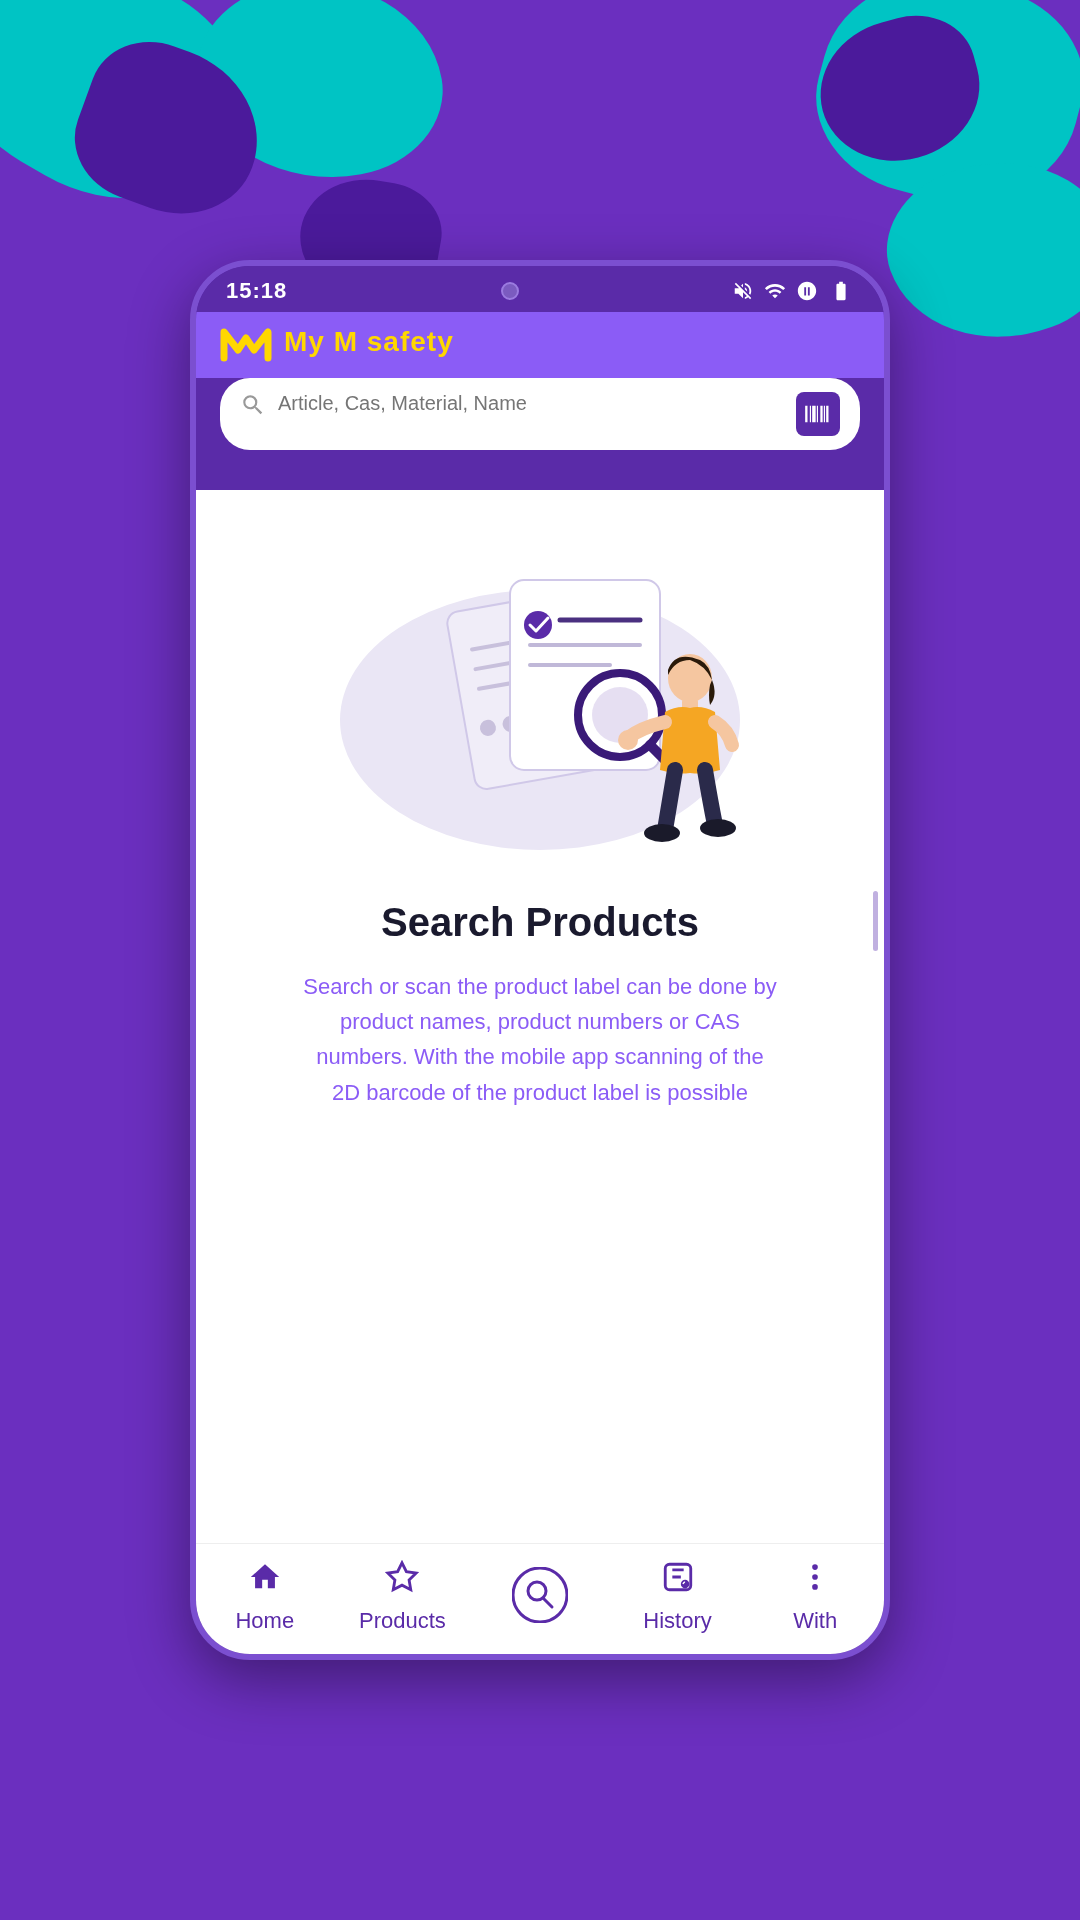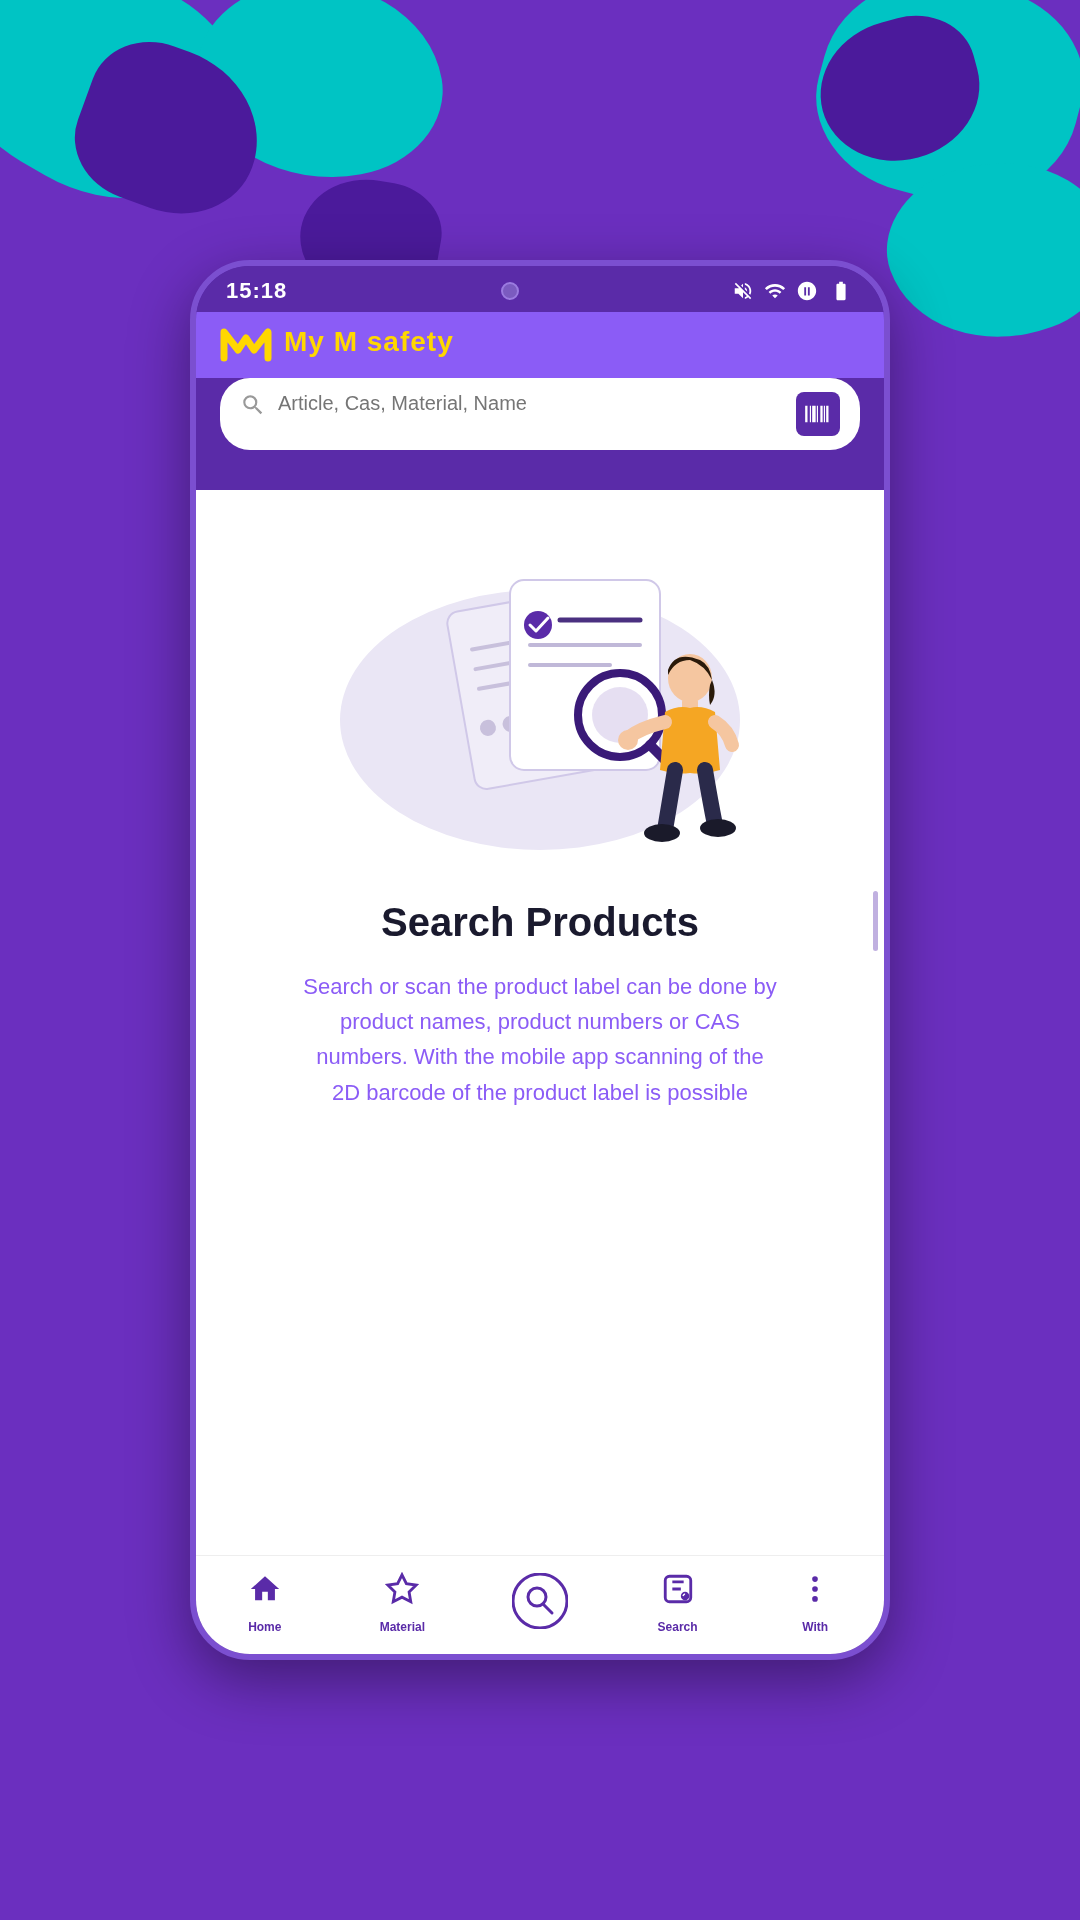--- a/index.html
+++ b/index.html
@@ -256,23 +256,23 @@
       cursor: pointer;
       min-width: 100px;
     }
 
     .nav-icon {
       font-size: 32px;
       color: #5A2BA8;
     }
 
     .nav-label {
-      font-size: 12px;
+      font-size: 22px;
       color: #5A2BA8;
-      font-weight: 700;
+      font-weight: 400;
     }
 
     .nav-item.active .nav-icon,
     .nav-item.active .nav-label {
       color: #5A2BA8;
     }
 
     
     .scroll-indicator {
       position: absolute;
@@ -421,21 +421,21 @@
       </div>
       <span class="nav-label">Home</span>
     </div>
 
     <div class="nav-item">
       <div class="nav-icon">
         <svg width="34" height="34" viewBox="0 0 24 24" fill="none" stroke="#5A2BA8" stroke-width="2">
           <polygon points="12,2 15.09,8.26 22,9.27 17,14.14 18.18,21.02 12,17.77 5.82,21.02 7,14.14 2,9.27 8.91,8.26"></polygon>
         </svg>
       </div>
-      <span class="nav-label">Material</span>
+      <span class="nav-label">Products</span>
     </div>
 
     <div class="nav-item">
       <div>
         <svg width="56" height="56" viewBox="0 0 56 56">
           <circle cx="28" cy="28" r="27" fill="white" stroke="#5A2BA8" stroke-width="3"></circle>
           <circle cx="25" cy="24" r="9" fill="none" stroke="#5A2BA8" stroke-width="3"></circle>
           <line x1="31" y1="31" x2="40" y2="40" stroke="#5A2BA8" stroke-width="3" stroke-linecap="round"></line>
         </svg>
       </div>
@@ -443,21 +443,21 @@
 
     <div class="nav-item">
       <div class="nav-icon">
         <svg width="34" height="34" viewBox="0 0 24 24" fill="none" stroke="#5A2BA8" stroke-width="2">
           <rect x="3" y="3" width="18" height="18" rx="3"></rect>
           <path d="M8 7 L16 7 M8 12 L14 12"></path>
           <circle cx="17" cy="17" r="3" fill="#5A2BA8" stroke="none"></circle>
           <path d="M15.5 17 Q16 15.5 17 15.5" stroke="white" stroke-width="1" fill="none"></path>
         </svg>
       </div>
-      <span class="nav-label">Search</span>
+      <span class="nav-label">History</span>
     </div>
 
     <div class="nav-item">
       <div class="nav-icon">
         <svg width="34" height="34" viewBox="0 0 24 24" fill="#5A2BA8">
           <circle cx="12" cy="5" r="2"></circle>
           <circle cx="12" cy="12" r="2"></circle>
           <circle cx="12" cy="19" r="2"></circle>
         </svg>
       </div>

